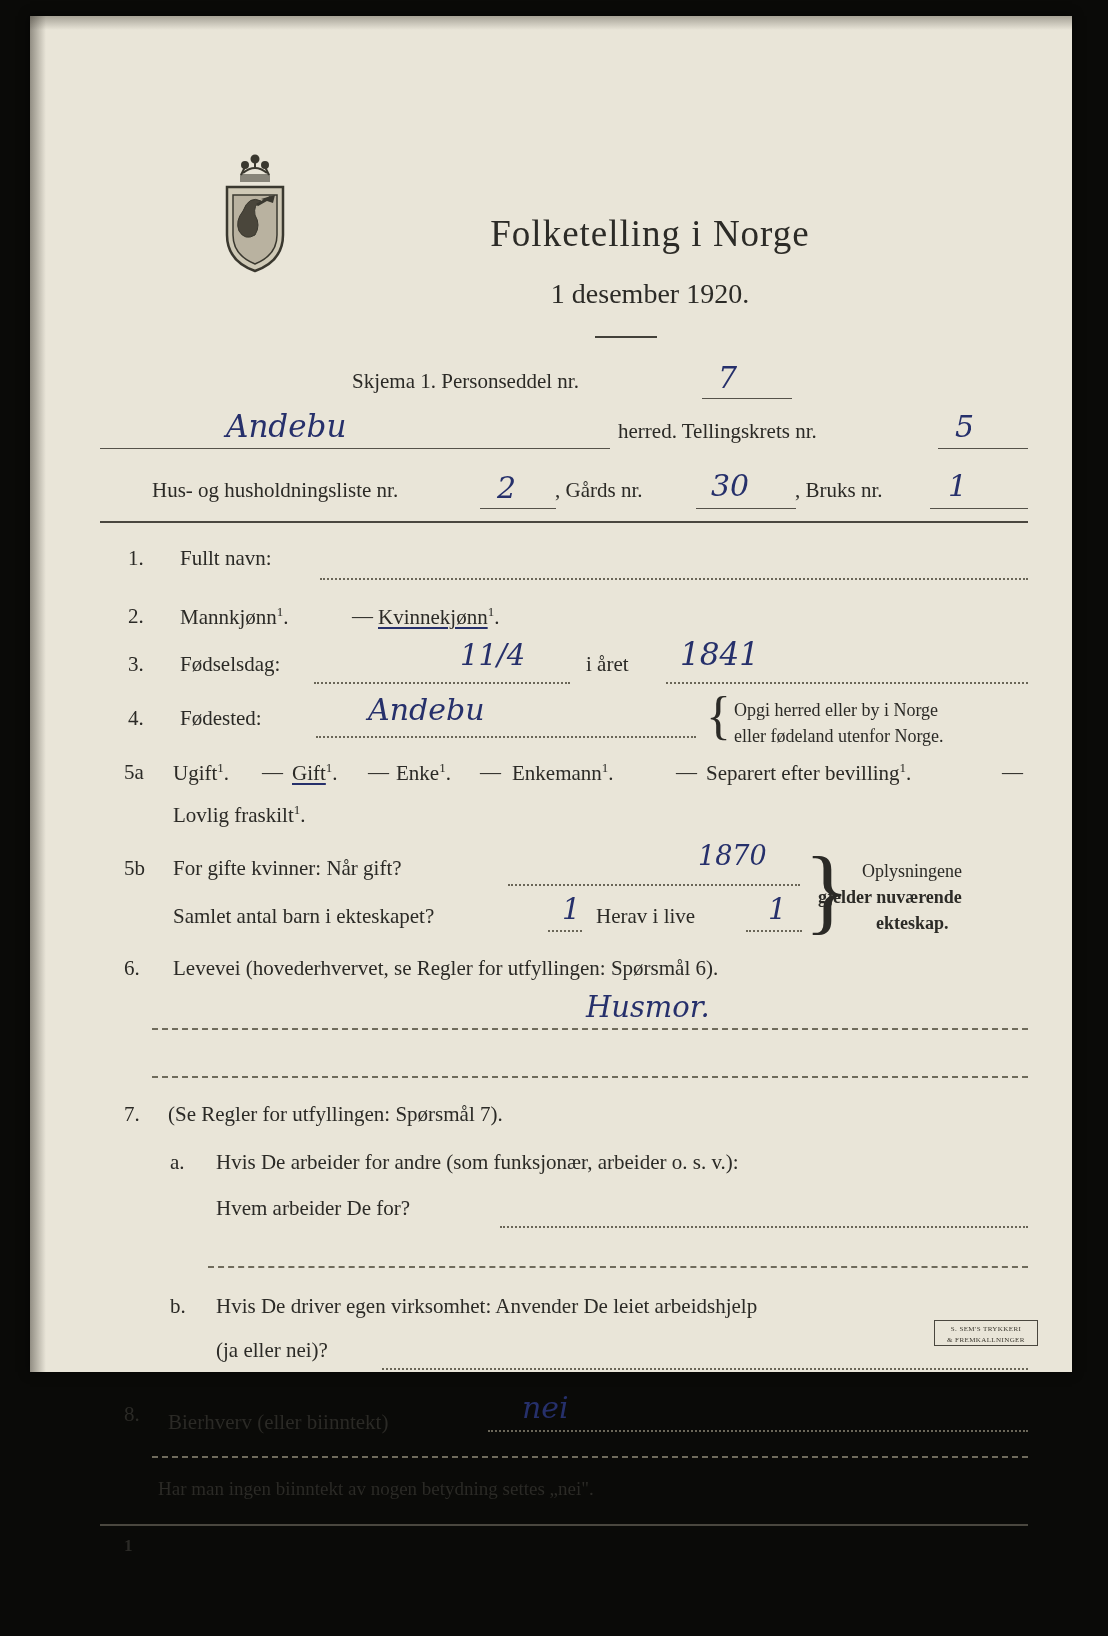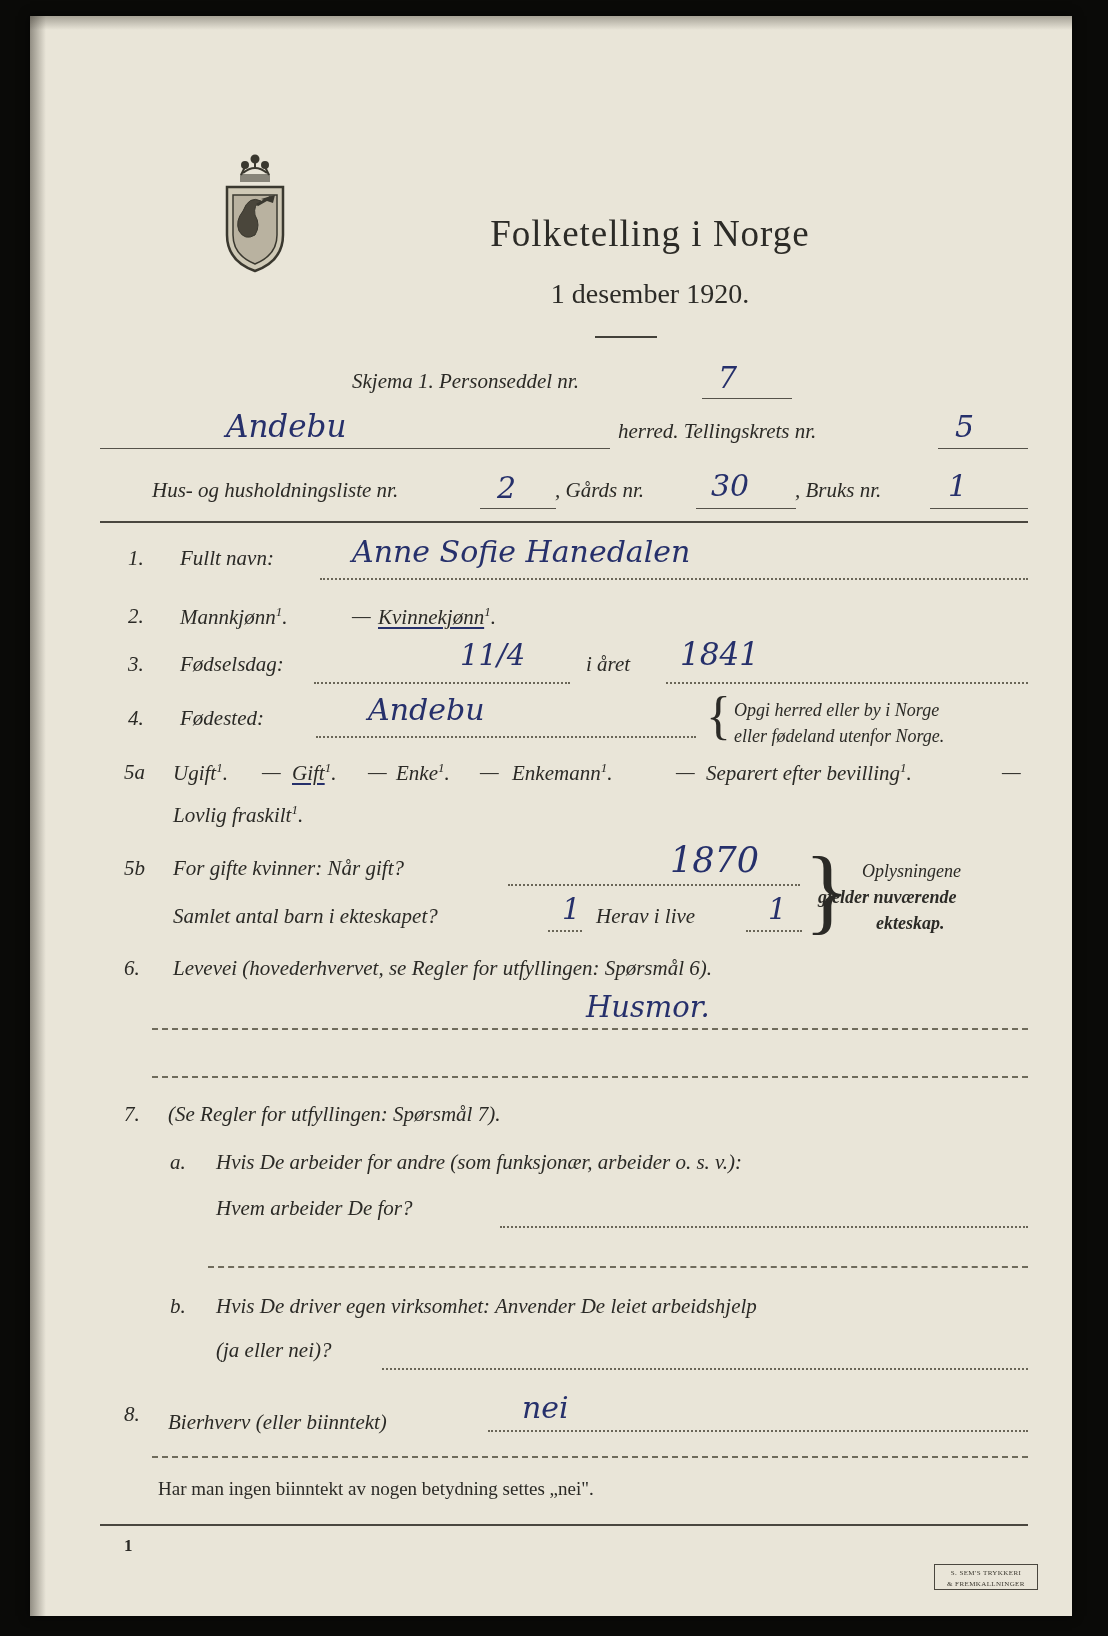--- a/index.html
+++ b/index.html
@@ -18,21 +18,21 @@
     left: 0; top: 0;
     width: 1108px;
     height: 1636px;
     background: #0a0a08;
   }
   .page {
     position: absolute;
     left: 30px;
     top: 16px;
     width: 1042px;
-    height: 1600px;
+    height: 1356px;
     background: #e9e5d8;
     box-shadow: 0 0 10px rgba(0,0,0,0.6);
   }
   .paper-tone {
     position: absolute;
     inset: 0;
     background:
       radial-gradient(ellipse at 25% 18%, rgba(255,255,255,0.35), rgba(0,0,0,0) 55%),
       radial-gradient(ellipse at 80% 85%, rgba(160,150,120,0.20), rgba(0,0,0,0) 60%),
       linear-gradient(160deg, #eeead e 0%, #e7e2d3 40%, #e2ddcd 100%);
@@ -87,21 +87,20 @@
     width: 62px;
     border-top: 2px solid #43413a;
   }
 
   
   .ln {
     position: absolute;
     font-size: 21px;
     color: #2b2a26;
     white-space: nowrap;
-    font-style: italic;
   }
   .hand {
     position: absolute;
     font-family: "DejaVu Serif", serif;
     font-style: italic;
     color: #26306b;
     white-space: nowrap;
   }
   .dotline {
     position: absolute;
@@ -213,21 +212,20 @@
     <div class="ln" style="left:765px; top:462px;">,  Bruks nr.</div>
     <div class="hand" style="left:918px; top:452px; font-size:30px;">1</div>
     <div class="solidline" style="left:450px; top:492px; width:76px;"></div>
     <div class="solidline" style="left:666px; top:492px; width:100px;"></div>
     <div class="solidline" style="left:900px; top:492px; width:98px;"></div>
 
     <div class="thickline" style="left:70px; top:505px; width:928px;"></div>
 
     <div class="ln" style="left:98px; top:530px;">1.</div>
     <div class="ln" style="left:150px; top:530px;">Fullt navn:</div>
-    <div class="hand" style="left:322px; top:518px; font-size:30px;">Anne Sofie Hanedalen</div>
     <div class="dotline" style="left:290px; top:562px; width:708px;"></div>
 
     <div class="ln" style="left:98px; top:588px;">2.</div>
     <div class="ln" style="left:150px; top:588px;">
       <span>Mannkjønn</span><span class="sup">1</span>.
     </div>
     <div class="ln" style="left:322px; top:588px;">—</div>
     <div class="ln" style="left:348px; top:588px;">
       <span class="underline-word">Kvinnekjønn</span><span class="sup">1</span>.
     </div>
@@ -268,21 +266,21 @@
     <div class="ln" style="left:676px; top:744px;">
       <span>Separert efter bevilling</span><span class="sup">1</span>.
     </div>
     <div class="ln" style="left:972px; top:744px;">—</div>
     <div class="ln" style="left:143px; top:786px;">
       <span>Lovlig fraskilt</span><span class="sup">1</span>.
     </div>
 
     <div class="ln" style="left:94px; top:840px;">5b</div>
     <div class="ln" style="left:143px; top:840px;">For gifte kvinner:  Når gift?</div>
-    <div class="hand" style="left:640px; top:824px; font-size:35px;">1870</div>
+    <div class="hand" style="left:668px; top:824px; font-size:27px;">1870</div>
     <div class="dotline" style="left:478px; top:868px; width:292px;"></div>
     <div class="ln" style="left:143px; top:888px;">Samlet antal barn i ekteskapet?</div>
     <div class="hand" style="left:532px; top:876px; font-size:29px;">1</div>
     <div class="ln" style="left:566px; top:888px;">Herav i live</div>
     <div class="hand" style="left:738px; top:876px; font-size:29px;">1</div>
     <div class="dotline" style="left:518px; top:914px; width:34px;"></div>
     <div class="dotline" style="left:716px; top:914px; width:56px;"></div>
 
     <div class="brace" style="left:774px; top:826px; font-size:96px;">}</div>
     <div class="ln small" style="left:832px; top:845px;text-align:right;">Oplysningene</div>

